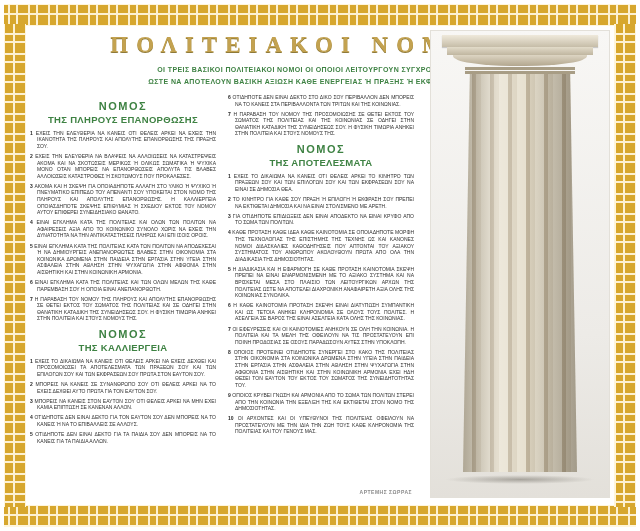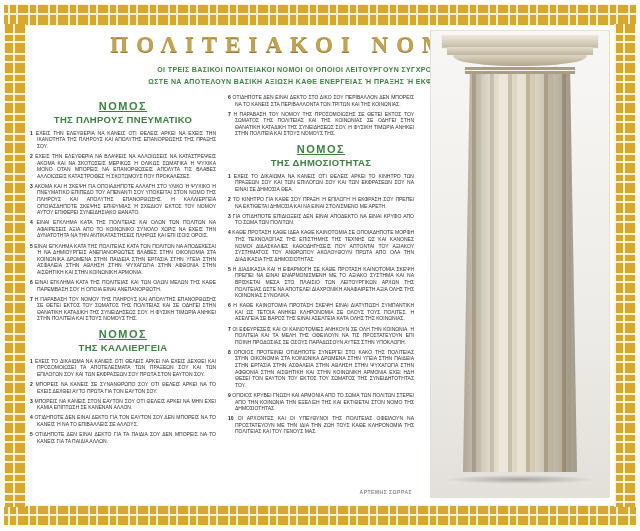--- a/index.html
+++ b/index.html
@@ -41,21 +41,21 @@
   .subtitle{
     margin-top:6px;font-size:7px;font-weight:700;color:#3e8243;
     letter-spacing:0.4px;line-height:1.65;
   }
   .columns{
     position:absolute;left:0;right:196px;top:64px;bottom:0;
     display:flex;gap:12px;overflow:hidden;
   }
   .col{flex:1;overflow:hidden;}
   .law-header{text-align:center;color:#3e8243;font-weight:800;margin:6px 0 4px;line-height:1.25;}
-  .law-header .l1{display:block;font-size:11px;letter-spacing:1.5px;text-decoration:underline;}
+  .law-header .l1{display:block;font-size:11px;letter-spacing:1.5px;}
   .law-header .l2{display:block;font-size:9.5px;letter-spacing:0.3px;}
   .law-item{
     margin:0 0 3.5px;font-size:5px;line-height:1.32;color:#2e2e2e;
     text-align:justify;padding-left:7px;text-indent:-7px;
   }
   .law-item .num{font-weight:800;color:#1e1e1e;}
 
   
   .pillar{
     position:absolute;top:0;right:0;width:180px;height:468px;
@@ -96,21 +96,21 @@
       <div class="subtitle">
         <span>ΟΙ ΤΡΕΙΣ ΒΑΣΙΚΟΙ ΠΟΛΙΤΕΙΑΚΟΙ ΝΟΜΟΙ ΟΙ ΟΠΟΙΟΙ ΛΕΙΤΟΥΡΓΟΥΝ ΣΥΓΧΡΟΝΩΣ</span><br>
         <span>ΩΣΤΕ ΝΑ ΑΠΟΤΕΛΟΥΝ ΒΑΣΙΚΗ ΑΞΙΩΣΗ ΚΑΘΕ ΕΝΕΡΓΕΙΑΣ Ή ΠΡΑΞΗΣ Ή ΕΚΦΡΑΣΗΣ</span>
       </div>
     </div>
 
     <div class="columns">
       <div class="col" id="col1">
           <div class="law-header">
             <span class="l1">ΝΟΜΟΣ</span>
-            <span class="l2">ΤΗΣ ΠΛΗΡΟΥΣ ΠΝΕΥΜΑΤΙΚΟ</span>
+            <span class="l2">ΤΗΣ ΠΛΗΡΟΥΣ ΕΠΑΝΟΡΘΩΣΗΣ</span>
           </div>
           <p class="law-item"><span class="num">1 </span><span>ΕΧΕΙΣ ΤΗΝ ΕΛΕΥΘΕΡΙΑ ΝΑ ΚΑΝΕΙΣ ΟΤΙ ΘΕΛΕΙΣ ΑΡΚΕΙ ΝΑ ΕΧΕΙΣ ΤΗΝ ΙΚΑΝΟΤΗΤΑ ΤΗΣ ΠΛΗΡΟΥΣ ΚΑΙ ΑΠΟΛΥΤΗΣ ΕΠΑΝΟΡΘΩΣΗΣ ΤΗΣ ΠΡΑΞΗΣ ΣΟΥ.</span></p>
           <p class="law-item"><span class="num">2 </span><span>ΕΧΕΙΣ ΤΗΝ ΕΛΕΥΘΕΡΙΑ ΝΑ ΒΛΑΨΕΙΣ ΝΑ ΑΛΛΟΙΩΣΕΙΣ ΝΑ ΚΑΤΑΣΤΡΕΨΕΙΣ ΑΚΟΜΑ ΚΑΙ ΝΑ ΣΚΟΤΩΣΕΙΣ ΜΕΡΙΚΩΣ Ή ΟΛΙΚΩΣ ΣΩΜΑΤΙΚΑ Ή ΨΥΧΙΚΑ ΜΟΝΟ ΟΤΑΝ ΜΠΟΡΕΙΣ ΝΑ ΕΠΑΝΟΡΘΩΣΕΙΣ ΑΠΟΛΥΤΑ ΤΙΣ ΒΛΑΒΕΣ ΑΛΛΟΙΩΣΕΙΣ ΚΑΤΑΣΤΡΟΦΕΣ Ή ΣΚΟΤΩΜΟΥΣ ΠΟΥ ΠΡΟΚΑΛΕΣΕΣ.</span></p>
           <p class="law-item"><span class="num">3 </span><span>ΑΚΟΜΑ ΚΑΙ Η ΣΚΕΨΗ ΓΙΑ ΟΠΟΙΑΔΗΠΟΤΕ ΑΛΛΑΓΗ ΣΤΟ ΥΛΙΚΟ Ή ΨΥΧΙΚΟ Ή ΠΝΕΥΜΑΤΙΚΟ ΕΠΙΠΕΔΟ ΤΟΥ ΑΠΕΝΑΝΤΙ ΣΟΥ ΥΠΟΚΕΙΤΑΙ ΣΤΟΝ ΝΟΜΟ ΤΗΣ ΠΛΗΡΟΥΣ ΚΑΙ ΑΠΟΛΥΤΗΣ ΕΠΑΝΟΡΘΩΣΗΣ. Η ΚΑΛΛΙΕΡΓΕΙΑ ΟΠΟΙΑΣΔΗΠΟΤΕ ΣΚΕΨΗΣ ΕΠΙΘΥΜΙΑΣ Ή ΣΧΕΔΙΟΥ ΕΚΤΟΣ ΤΟΥ ΝΟΜΟΥ ΑΥΤΟΥ ΕΠΙΦΕΡΕΙ ΣΥΝΕΙΔΗΣΙΑΚΟ ΘΑΝΑΤΟ.</span></p>
           <p class="law-item"><span class="num">4 </span><span>ΕΙΝΑΙ ΕΓΚΛΗΜΑ ΚΑΤΑ ΤΗΣ ΠΟΛΙΤΕΙΑΣ ΚΑΙ ΟΛΩΝ ΤΩΝ ΠΟΛΙΤΩΝ ΝΑ ΑΦΑΙΡΕΣΕΙΣ ΑΞΙΑ ΑΠΟ ΤΟ ΚΟΙΝΩΝΙΚΟ ΣΥΝΟΛΟ ΧΩΡΙΣ ΝΑ ΕΧΕΙΣ ΤΗΝ ΔΥΝΑΤΟΤΗΤΑ ΝΑ ΤΗΝ ΑΝΤΙΚΑΤΑΣΤΗΣΕΙΣ ΠΛΗΡΩΣ ΚΑΙ ΕΠΙ ΙΣΟΙΣ ΟΡΟΙΣ.</span></p>
           <p class="law-item"><span class="num">5 </span><span>ΕΙΝΑΙ ΕΓΚΛΗΜΑ ΚΑΤΑ ΤΗΣ ΠΟΛΙΤΕΙΑΣ ΚΑΤΑ ΤΩΝ ΠΟΛΙΤΩΝ ΝΑ ΑΠΟΔΕΧΕΣΑΙ Ή ΝΑ ΔΗΜΙΟΥΡΓΕΙΣ ΑΝΕΠΑΝΟΡΘΩΤΕΣ ΒΛΑΒΕΣ ΣΤΗΝ ΟΙΚΟΝΟΜΙΑ ΣΤΑ ΚΟΙΝΩΝΙΚΑ ΔΡΩΜΕΝΑ ΣΤΗΝ ΠΑΙΔΕΙΑ ΣΤΗΝ ΕΡΓΑΣΙΑ ΣΤΗΝ ΥΓΕΙΑ ΣΤΗΝ ΑΣΦΑΛΕΙΑ ΣΤΗΝ ΑΘΛΗΣΗ ΣΤΗΝ ΨΥΧΑΓΩΓΙΑ ΣΤΗΝ ΑΦΘΟΝΙΑ ΣΤΗΝ ΑΙΣΘΗΤΙΚΗ ΚΑΙ ΣΤΗΝ ΚΟΙΝΩΝΙΚΗ ΑΡΜΟΝΙΑ.</span></p>
           <p class="law-item"><span class="num">6 </span><span>ΕΙΝΑΙ ΕΓΚΛΗΜΑ ΚΑΤΑ ΤΗΣ ΠΟΛΙΤΕΙΑΣ ΚΑΙ ΤΩΝ ΟΛΩΝ ΜΕΛΩΝ ΤΗΣ ΚΑΘΕ ΠΑΡΕΜΒΑΣΗ ΣΟΥ Η ΟΠΟΙΑ ΕΙΝΑΙ ΑΝΕΠΑΝΟΡΘΩΤΗ.</span></p>
           <p class="law-item"><span class="num">7 </span><span>Η ΠΑΡΑΒΑΣΗ ΤΟΥ ΝΟΜΟΥ ΤΗΣ ΠΛΗΡΟΥΣ ΚΑΙ ΑΠΟΛΥΤΗΣ ΕΠΑΝΟΡΘΩΣΗΣ ΣΕ ΘΕΤΕΙ ΕΚΤΟΣ ΤΟΥ ΣΩΜΑΤΟΣ ΤΗΣ ΠΟΛΙΤΕΙΑΣ ΚΑΙ ΣΕ ΟΔΗΓΕΙ ΣΤΗΝ ΘΑΝΑΤΙΚΗ ΚΑΤΑΔΙΚΗ ΤΗΣ ΣΥΝΕΙΔΗΣΕΩΣ ΣΟΥ. Η ΦΥΣΙΚΗ ΤΙΜΩΡΙΑ ΑΝΗΚΕΙ ΣΤΗΝ ΠΟΛΙΤΕΙΑ ΚΑΙ ΣΤΟΥΣ ΝΟΜΟΥΣ ΤΗΣ.</span></p>
           <div class="law-header">
             <span class="l1">ΝΟΜΟΣ</span>
@@ -120,21 +120,21 @@
           <p class="law-item"><span class="num">2 </span><span>ΜΠΟΡΕΙΣ ΝΑ ΚΑΝΕΙΣ ΣΕ ΣΥΝΑΝΘΡΩΠΟ ΣΟΥ ΟΤΙ ΘΕΛΕΙΣ ΑΡΚΕΙ ΝΑ ΤΟ ΕΧΕΙΣ ΔΕΧΘΕΙ ΑΥΤΟ ΠΡΩΤΑ ΓΙΑ ΤΟΝ ΕΑΥΤΟΝ ΣΟΥ.</span></p>
           <p class="law-item"><span class="num">3 </span><span>ΜΠΟΡΕΙΣ ΝΑ ΚΑΝΕΙΣ ΣΤΟΝ ΕΑΥΤΟΝ ΣΟΥ ΟΤΙ ΘΕΛΕΙΣ ΑΡΚΕΙ ΝΑ ΜΗΝ ΕΧΕΙ ΚΑΜΙΑ ΕΠΙΠΤΩΣΗ ΣΕ ΚΑΝΕΝΑΝ ΑΛΛΟΝ.</span></p>
           <p class="law-item"><span class="num">4 </span><span>ΟΤΙΔΗΠΟΤΕ ΔΕΝ ΕΙΝΑΙ ΔΕΚΤΟ ΓΙΑ ΤΟΝ ΕΑΥΤΟΝ ΣΟΥ ΔΕΝ ΜΠΟΡΕΙΣ ΝΑ ΤΟ ΚΑΝΕΙΣ Ή ΝΑ ΤΟ ΕΠΙΒΑΛΛΕΙΣ ΣΕ ΑΛΛΟΥΣ.</span></p>
           <p class="law-item"><span class="num">5 </span><span>ΟΤΙΔΗΠΟΤΕ ΔΕΝ ΕΙΝΑΙ ΔΕΚΤΟ ΓΙΑ ΤΑ ΠΑΙΔΙΑ ΣΟΥ ΔΕΝ ΜΠΟΡΕΙΣ ΝΑ ΤΟ ΚΑΝΕΙΣ ΓΙΑ ΤΑ ΠΑΙΔΙΑ ΑΛΛΩΝ.</span></p>
         </div>
       <div class="col" id="col2">
           <p class="law-item"><span class="num">6 </span><span>ΟΤΙΔΗΠΟΤΕ ΔΕΝ ΕΙΝΑΙ ΔΕΚΤΟ ΣΤΟ ΔΙΚΟ ΣΟΥ ΠΕΡΙΒΑΛΛΟΝ ΔΕΝ ΜΠΟΡΕΙΣ ΝΑ ΤΟ ΚΑΝΕΙΣ ΣΤΑ ΠΕΡΙΒΑΛΛΟΝΤΑ ΤΩΝ ΤΡΙΤΩΝ ΚΑΙ ΤΗΣ ΚΟΙΝΩΝΙΑΣ.</span></p>
           <p class="law-item"><span class="num">7 </span><span>Η ΠΑΡΑΒΑΣΗ ΤΟΥ ΝΟΜΟΥ ΤΗΣ ΠΡΟΣΟΜΟΙΩΣΗΣ ΣΕ ΘΕΤΕΙ ΕΚΤΟΣ ΤΟΥ ΣΩΜΑΤΟΣ ΤΗΣ ΠΟΛΙΤΕΙΑΣ ΚΑΙ ΤΗΣ ΚΟΙΝΩΝΙΑΣ ΣΕ ΟΔΗΓΕΙ ΣΤΗΝ ΘΑΝΑΤΙΚΗ ΚΑΤΑΔΙΚΗ ΤΗΣ ΣΥΝΕΙΔΗΣΕΩΣ ΣΟΥ. Η ΦΥΣΙΚΗ ΤΙΜΩΡΙΑ ΑΝΗΚΕΙ ΣΤΗΝ ΠΟΛΙΤΕΙΑ ΚΑΙ ΣΤΟΥΣ ΝΟΜΟΥΣ ΤΗΣ.</span></p>
           <div class="law-header">
             <span class="l1">ΝΟΜΟΣ</span>
-            <span class="l2">ΤΗΣ ΔΗΜΟΣΙΟΤΗΤΑΣ</span>
+            <span class="l2">ΤΗΣ ΑΠΟΤΕΛΕΣΜΑΤΑ</span>
           </div>
           <p class="law-item"><span class="num">1 </span><span>ΕΧΕΙΣ ΤΟ ΔΙΚΑΙΩΜΑ ΝΑ ΚΑΝΕΙΣ ΟΤΙ ΘΕΛΕΙΣ ΑΡΚΕΙ ΤΟ ΚΙΝΗΤΡΟ ΤΩΝ ΠΡΑΞΕΩΝ ΣΟΥ ΚΑΙ ΤΩΝ ΕΠΙΛΟΓΩΝ ΣΟΥ ΚΑΙ ΤΩΝ ΕΚΦΡΑΣΕΩΝ ΣΟΥ ΝΑ ΕΙΝΑΙ ΣΕ ΔΗΜΟΣΙΑ ΘΕΑ.</span></p>
           <p class="law-item"><span class="num">2 </span><span>ΤΟ ΚΙΝΗΤΡΟ ΓΙΑ ΚΑΘΕ ΣΟΥ ΠΡΑΞΗ Ή ΕΠΙΛΟΓΗ Ή ΕΚΦΡΑΣΗ ΣΟΥ ΠΡΕΠΕΙ ΝΑ ΕΚΤΙΘΕΤΑΙ ΔΗΜΟΣΙΑ ΚΑΙ ΝΑ ΕΙΝΑΙ ΣΤΟΛΙΣΜΕΝΟ ΜΕ ΑΡΕΤΗ.</span></p>
           <p class="law-item"><span class="num">3 </span><span>ΓΙΑ ΟΤΙΔΗΠΟΤΕ ΕΠΙΔΙΩΞΕΙΣ ΔΕΝ ΕΙΝΑΙ ΑΠΟΔΕΚΤΟ ΝΑ ΕΙΝΑΙ ΚΡΥΦΟ ΑΠΟ ΤΟ ΣΩΜΑ ΤΩΝ ΠΟΛΙΤΩΝ.</span></p>
           <p class="law-item"><span class="num">4 </span><span>ΚΑΘΕ ΠΡΟΤΑΣΗ ΚΑΘΕ ΙΔΕΑ ΚΑΘΕ ΚΑΙΝΟΤΟΜΙΑ ΣΕ ΟΠΟΙΑΔΗΠΟΤΕ ΜΟΡΦΗ ΤΗΣ ΤΕΧΝΟΛΟΓΙΑΣ ΤΗΣ ΕΠΙΣΤΗΜΗΣ ΤΗΣ ΤΕΧΝΗΣ ΩΣ ΚΑΙ ΚΑΝΟΝΕΣ ΝΟΜΟΙ ΔΙΔΑΣΚΑΛΙΕΣ ΚΑΘΟΔΗΓΗΣΕΙΣ ΠΟΥ ΑΠΤΟΝΤΑΙ ΤΟΥ ΑΞΙΑΚΟΥ ΣΥΣΤΗΜΑΤΟΣ ΤΟΥ ΑΝΘΡΩΠΟΥ ΑΚΟΛΟΥΘΟΥΝ ΠΡΩΤΑ ΑΠΟ ΟΛΑ ΤΗΝ ΔΙΑΔΙΚΑΣΙΑ ΤΗΣ ΔΗΜΟΣΙΟΤΗΤΑΣ.</span></p>
           <p class="law-item"><span class="num">5 </span><span>Η ΔΙΑΔΙΚΑΣΙΑ ΚΑΙ Η ΕΦΑΡΜΟΓΗ ΣΕ ΚΑΘΕ ΠΡΟΤΑΣΗ ΚΑΙΝΟΤΟΜΙΑ ΣΚΕΨΗ ΠΡΕΠΕΙ ΝΑ ΕΙΝΑΙ ΕΝΑΡΜΟΝΙΣΜΕΝΗ ΜΕ ΤΟ ΑΞΙΑΚΟ ΣΥΣΤΗΜΑ ΚΑΙ ΝΑ ΒΡΙΣΚΕΤΑΙ ΜΕΣΑ ΣΤΟ ΠΛΑΙΣΙΟ ΤΩΝ ΛΕΙΤΟΥΡΓΙΚΩΝ ΑΡΧΩΝ ΤΗΣ ΠΟΛΙΤΕΙΑΣ ΩΣΤΕ ΝΑ ΑΠΟΤΕΛΕΙ ΔΙΑΧΡΟΝΙΚΗ ΑΝΑΦΑΙΡΕΤΗ ΑΞΙΑ ΟΛΗΣ ΤΗΣ ΚΟΙΝΩΝΙΑΣ ΣΥΝΟΛΙΚΑ.</span></p>
           <p class="law-item"><span class="num">6 </span><span>Η ΚΑΘΕ ΚΑΙΝΟΤΟΜΙΑ ΠΡΟΤΑΣΗ ΣΚΕΨΗ ΕΙΝΑΙ ΔΙΑΤΥΠΩΣΗ ΣΥΜΠΑΝΤΙΚΗ ΚΑΙ ΩΣ ΤΕΤΟΙΑ ΑΝΗΚΕΙ ΚΛΗΡΟΝΟΜΙΑ ΣΕ ΟΛΟΥΣ ΤΟΥΣ ΠΟΛΙΤΕΣ. Η ΑΣΕΛΓΕΙΑ ΣΕ ΒΑΡΟΣ ΤΗΣ ΕΙΝΑΙ ΑΣΕΛΓΕΙΑ ΚΑΤΑ ΟΛΗΣ ΤΗΣ ΚΟΙΝΩΝΙΑΣ.</span></p>
           <p class="law-item"><span class="num">7 </span><span>ΟΙ ΕΦΕΥΡΕΣΕΙΣ ΚΑΙ ΟΙ ΚΑΙΝΟΤΟΜΙΕΣ ΑΝΗΚΟΥΝ ΣΕ ΟΛΗ ΤΗΝ ΚΟΙΝΩΝΙΑ. Η ΠΟΛΙΤΕΙΑ ΚΑΙ ΤΑ ΜΕΛΗ ΤΗΣ ΟΦΕΙΛΟΥΝ ΝΑ ΤΙΣ ΠΡΟΣΤΑΤΕΥΟΥΝ ΕΠΙ ΠΟΙΝΗ ΠΡΟΔΟΣΙΑΣ ΣΕ ΟΣΟΥΣ ΠΑΡΑΔΩΣΟΥΝ ΑΥΤΕΣ ΣΤΗΝ ΥΠΟΚΛΟΠΗ.</span></p>
           <p class="law-item"><span class="num">8 </span><span>ΟΠΟΙΟΣ ΠΡΟΤΕΙΝΕΙ ΟΤΙΔΗΠΟΤΕ ΣΥΝΕΡΓΕΙ ΣΤΟ ΚΑΚΟ ΤΗΣ ΠΟΛΙΤΕΙΑΣ ΣΤΗΝ ΟΙΚΟΝΟΜΙΑ ΣΤΑ ΚΟΙΝΩΝΙΚΑ ΔΡΩΜΕΝΑ ΣΤΗΝ ΥΓΕΙΑ ΣΤΗΝ ΠΑΙΔΕΙΑ ΣΤΗΝ ΕΡΓΑΣΙΑ ΣΤΗΝ ΑΣΦΑΛΕΙΑ ΣΤΗΝ ΑΘΛΗΣΗ ΣΤΗΝ ΨΥΧΑΓΩΓΙΑ ΣΤΗΝ ΑΦΘΟΝΙΑ ΣΤΗΝ ΑΙΣΘΗΤΙΚΗ ΚΑΙ ΣΤΗΝ ΚΟΙΝΩΝΙΚΗ ΑΡΜΟΝΙΑ ΕΧΕΙ ΗΔΗ ΘΕΣΕΙ ΤΟΝ ΕΑΥΤΟΝ ΤΟΥ ΕΚΤΟΣ ΤΟΥ ΣΩΜΑΤΟΣ ΤΗΣ ΣΥΝΕΙΔΗΤΟΤΗΤΑΣ ΤΟΥ.</span></p>
           <p class="law-item"><span class="num">9 </span><span>ΟΠΟΙΟΣ ΚΡΥΒΕΙ ΓΝΩΣΗ ΚΑΙ ΑΡΜΟΝΙΑ ΑΠΟ ΤΟ ΣΩΜΑ ΤΩΝ ΠΟΛΙΤΩΝ ΣΤΕΡΕΙ ΑΠΟ ΤΗΝ ΚΟΙΝΩΝΙΑ ΤΗΝ ΕΞΕΛΙΞΗ ΤΗΣ ΚΑΙ ΕΚΤΙΘΕΤΑΙ ΣΤΟΝ ΝΟΜΟ ΤΗΣ ΔΗΜΟΣΙΟΤΗΤΑΣ.</span></p>

